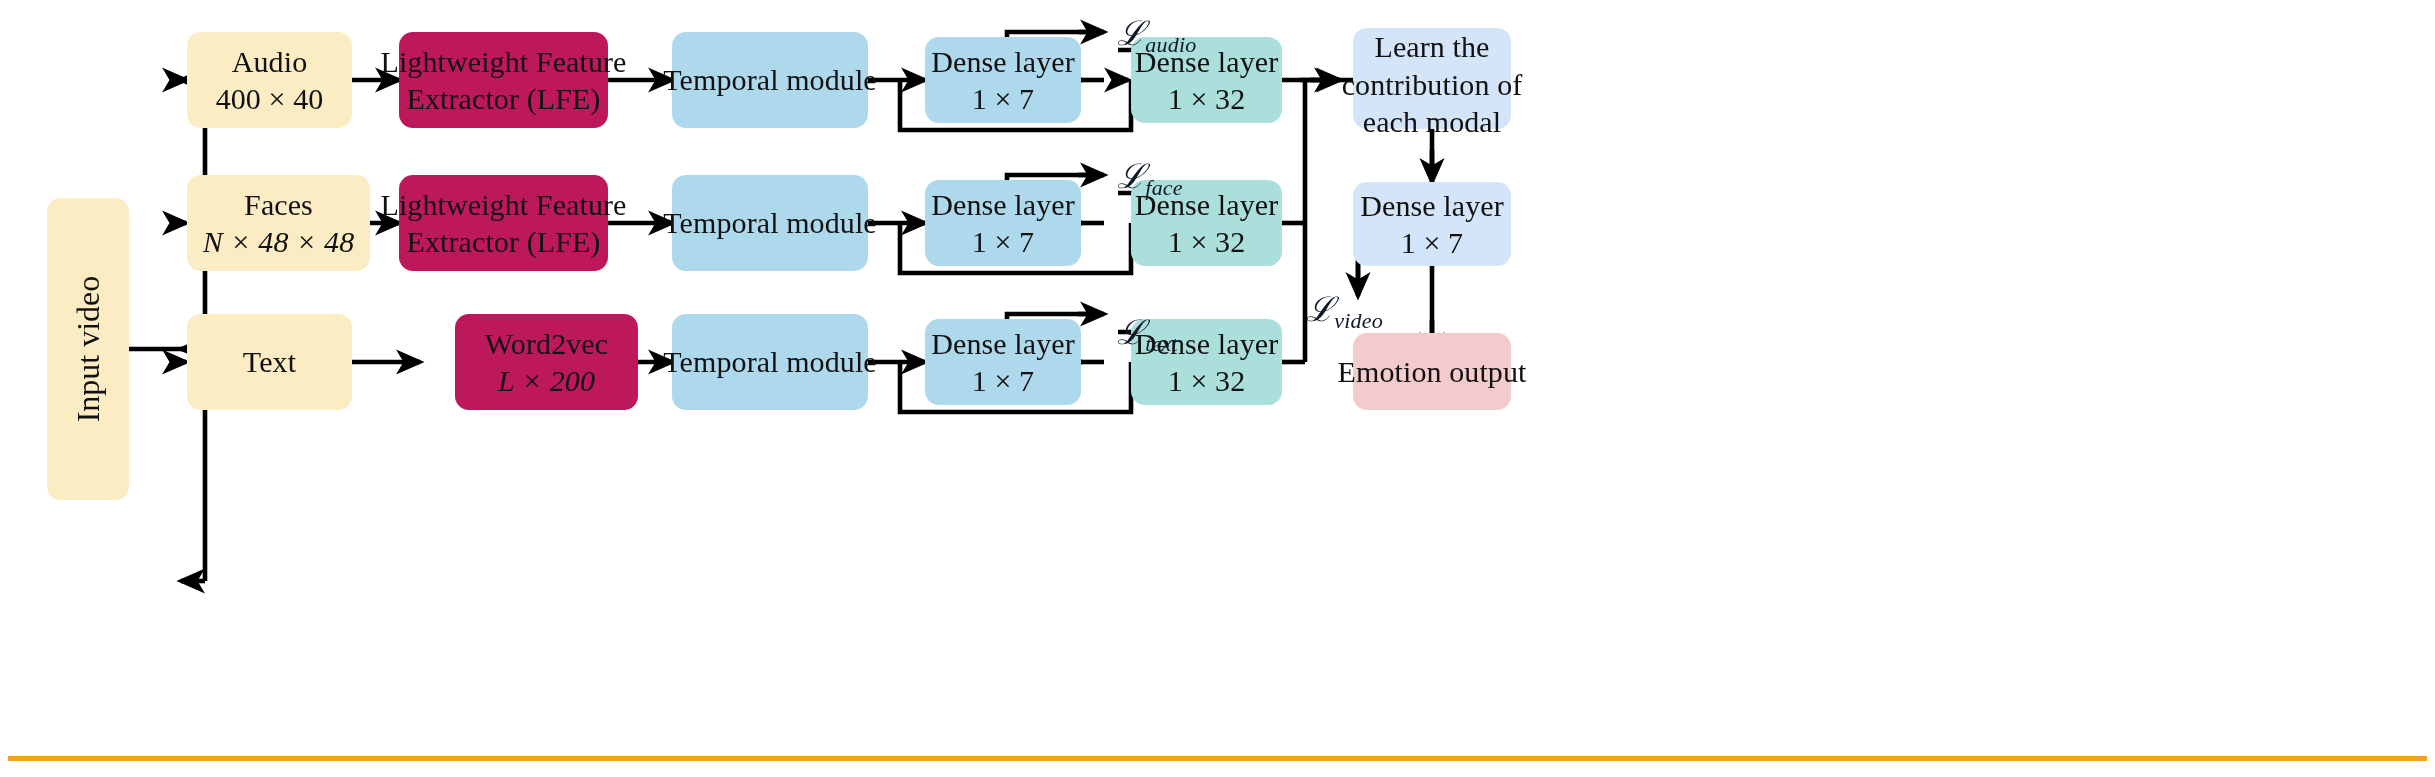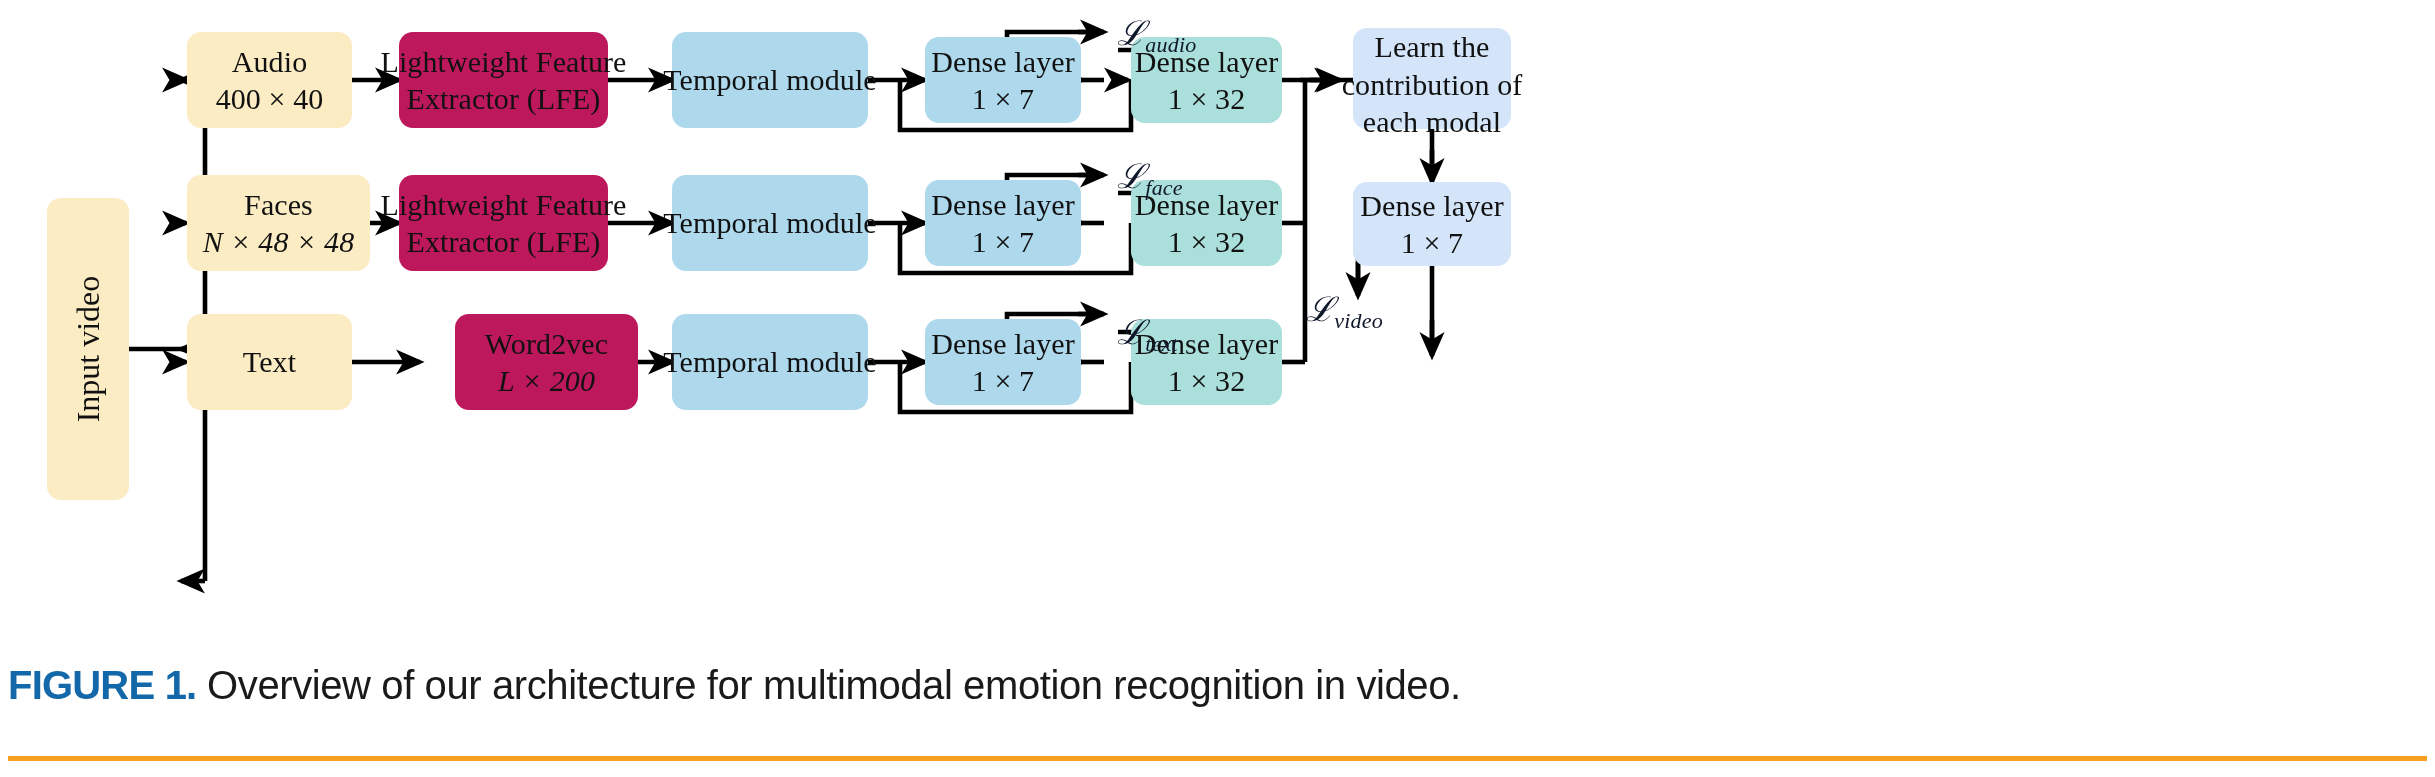--- a/index.html
+++ b/index.html
@@ -333,21 +333,23 @@
 
     <div class="node c-lblue" style="left:1353px; top:182px; width:158px; height:84px;">
       <span class="l1">Dense layer</span>
       <span class="l2">1 × 7</span>
     </div>
 
     <div class="loss-label" style="left:1306px; top:285px;">
       <span class="cal">ℒ</span><span class="sub">video</span>
     </div>
 
+    <div class="node c-pink" style="left:1353px; top:333px; width:158px; height:77px;">
+      <span class="l1">Emotion output</span>
+    </div>
 
   </div>
 
   <div id="caption-area">
-    <div id="caption"><span class="figlabel">FIGURE 1.</span><span> Overview of our architecture for multimodal emotion recognition in video.</span></div>
     <div id="rule"></div>
   </div>
 
 </div>
 
 </body></html>

